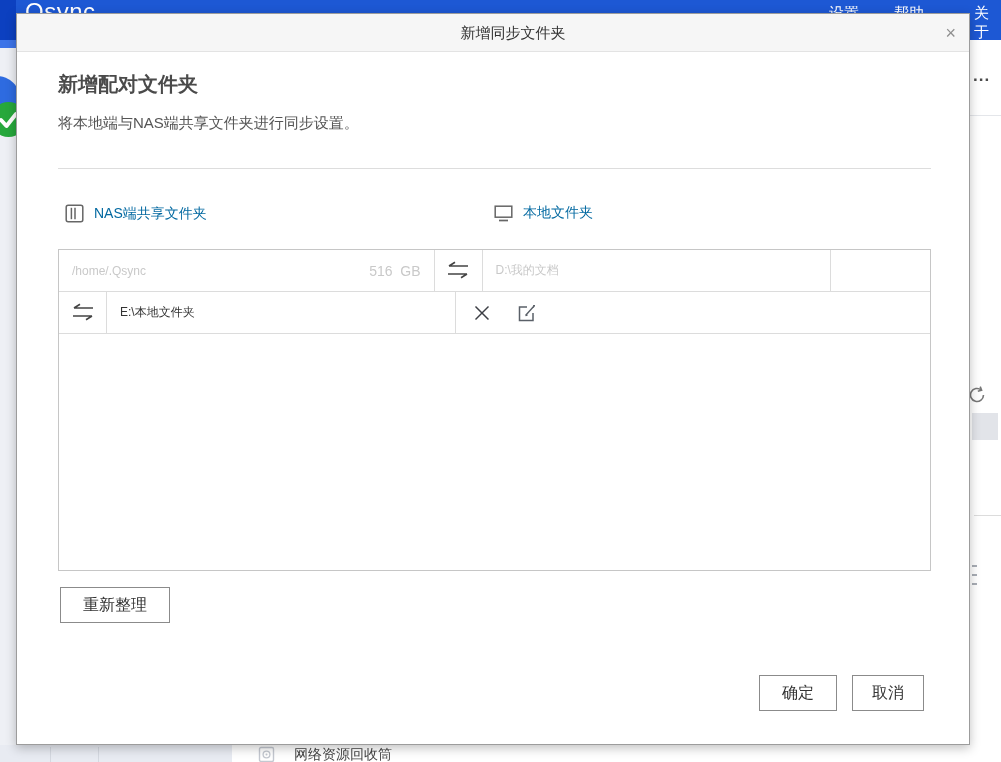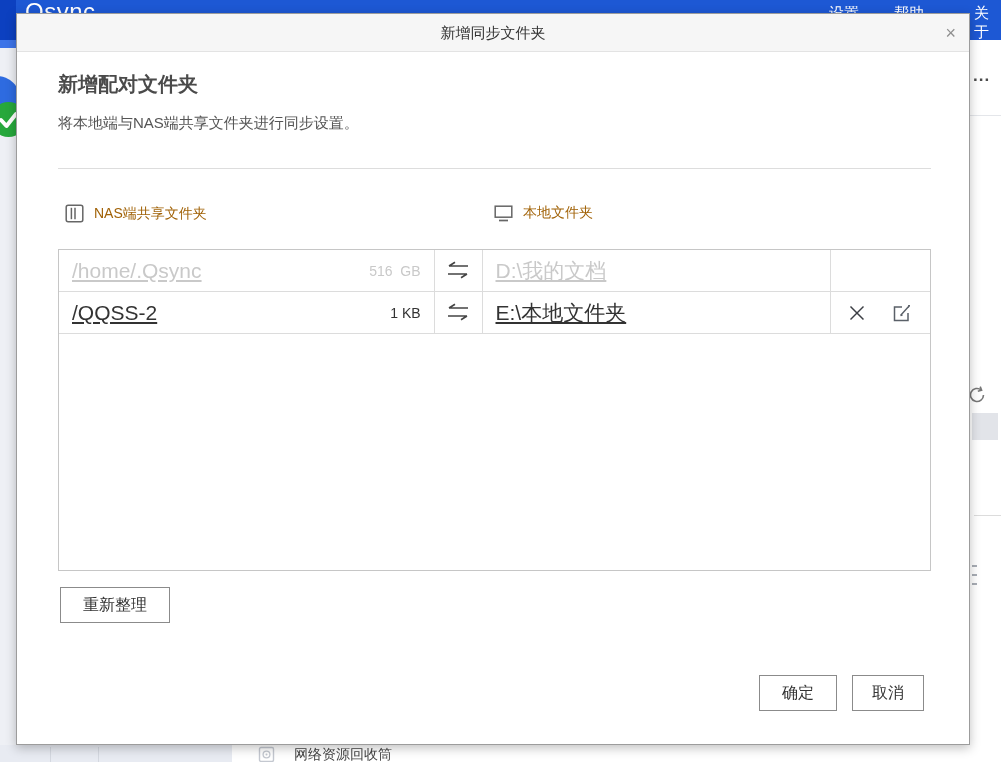--- a/index.html
+++ b/index.html
@@ -38,41 +38,41 @@
   .bs-sep { position:absolute; top:2px; width:1px; height:15px; background:#d4d8e0; }
   .recycle-row { position:absolute; left:232px; top:0; width:769px; height:29px; background:#fff; }
   .recycle-icon { position:absolute; left:26px; top:1px; }
   .recycle-label { position:absolute; left:62px; top:1px; font-size:14px; color:#444; white-space:nowrap; }
 
   
   .modal { position:absolute; left:16px; top:13px; width:954px; height:732px; background:#fff;
            border:1px solid #9c9c9c; box-shadow:0 3px 10px rgba(0,0,0,0.25); z-index:20; }
   .modal-header { position:absolute; left:0; top:0; width:952px; height:38px; background:#f6f6f6;
                   border-bottom:1px solid #e3e3e3; }
-  .modal-title { width:100%; text-align:center; line-height:38px; font-size:15px; color:#333; }
+  .modal-title { width:100%; text-align:center; line-height:38px; font-size:15px; color:#333;margin-left:20px; }
   .modal-close { position:absolute; right:13px; top:8px; font-size:18px; color:#8f8f8f; line-height:22px; cursor:pointer; }
 
   .dlg-heading { position:absolute; left:41px; top:57px; font-size:20px; color:#4a4a4a; font-weight:700; }
   .dlg-subtitle { position:absolute; left:41px; top:100px; font-size:15px; color:#555; }
   .dlg-divider { position:absolute; left:41px; top:154px; width:873px; border-top:1px solid #ddd; }
 
   .col-head { position:absolute; top:190px; display:flex; align-items:center; gap:10px; }
   .col-head-nas { left:48px; }
   .col-head-local { left:477px; }
-  .col-label { font-size:14px; color:#a16207; }
+  .col-label { font-size:14px; color:#0369a1; }
 
   .pair-table { position:absolute; left:41px; top:235px; width:873px; height:322px;
                 border:1px solid #c6c6c6; background:#fff; }
   .pair-row { display:flex; width:100%; height:42px; border-bottom:1px solid #dcdcdc; }
   .cell { display:flex; align-items:center; border-right:1px solid #dcdcdc; height:100%; }
   .cell-nas { width:376px; justify-content:space-between; padding:0 13px; }
   .cell-swap { width:48px; justify-content:center; }
   .cell-local { width:349px; padding-left:13px; }
   .cell-actions { width:99px; border-right:none; justify-content:space-between; padding:0 17px; }
-  .nas-path, .local-path { font-size:21px; color:#333;text-decoration:underline; }
+  .nas-path, .local-path { font-size:12px; color:#333; }
   .nas-size { font-size:14px; color:#333; white-space:pre; }
   .row-placeholder .nas-path, .row-placeholder .nas-size, .row-placeholder .local-path { color:#c9c9c9; }
   .icon-btn { display:flex; align-items:center; justify-content:center; cursor:pointer; }
 
   .btn { position:absolute; display:flex; align-items:center; justify-content:center;
          background:#fff; border:1px solid #8b8b8b; font-size:16px; color:#333; cursor:pointer; }
   .btn-refresh { left:43px; top:573px; width:110px; height:36px; }
   .btn-ok { left:742px; top:661px; width:78px; height:36px; }
   .btn-cancel { left:835px; top:661px; width:72px; height:36px; }
 </style>
@@ -167,24 +167,20 @@
             <path d="M2 13 H21 M21 13 L15 16.8" fill="none" stroke="#444" stroke-width="1.6"></path>
           </svg>
         </div>
         <div class="cell cell-local">
           <span class="local-path">D:\我的文档</span>
         </div>
         <div class="cell cell-actions"></div>
       </div>
 
       <div class="pair-row">
-        <div class="cell cell-nas">
-          <span class="nas-path">/QQSS-2</span>
-          <span class="nas-size">1 KB</span>
-        </div>
         <div class="cell cell-swap">
           <svg width="24" height="19" viewBox="0 0 24 19">
             <path d="M22 5 H3 M3 5 L9 1.2" fill="none" stroke="#444" stroke-width="1.6"></path>
             <path d="M2 13 H21 M21 13 L15 16.8" fill="none" stroke="#444" stroke-width="1.6"></path>
           </svg>
         </div>
         <div class="cell cell-local">
           <span class="local-path">E:\本地文件夹</span>
         </div>
         <div class="cell cell-actions">

